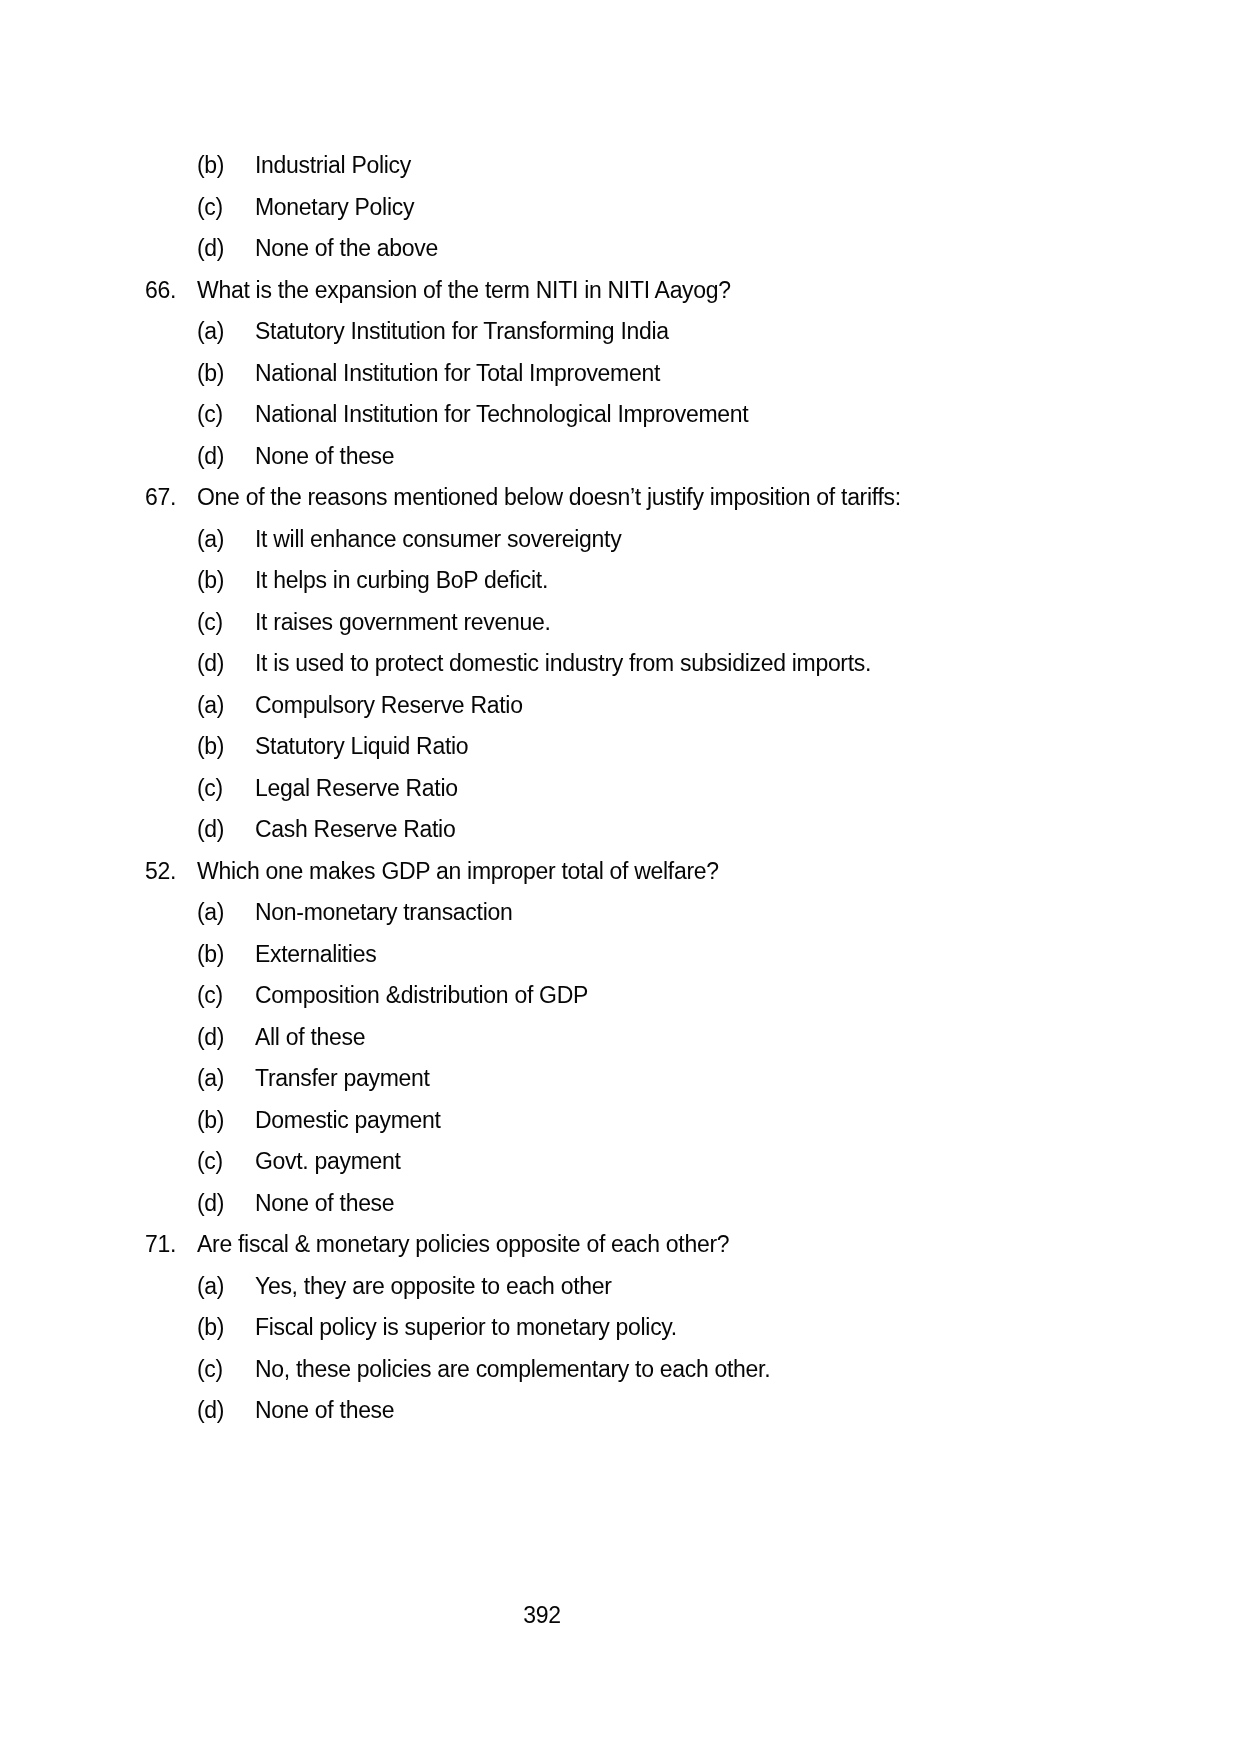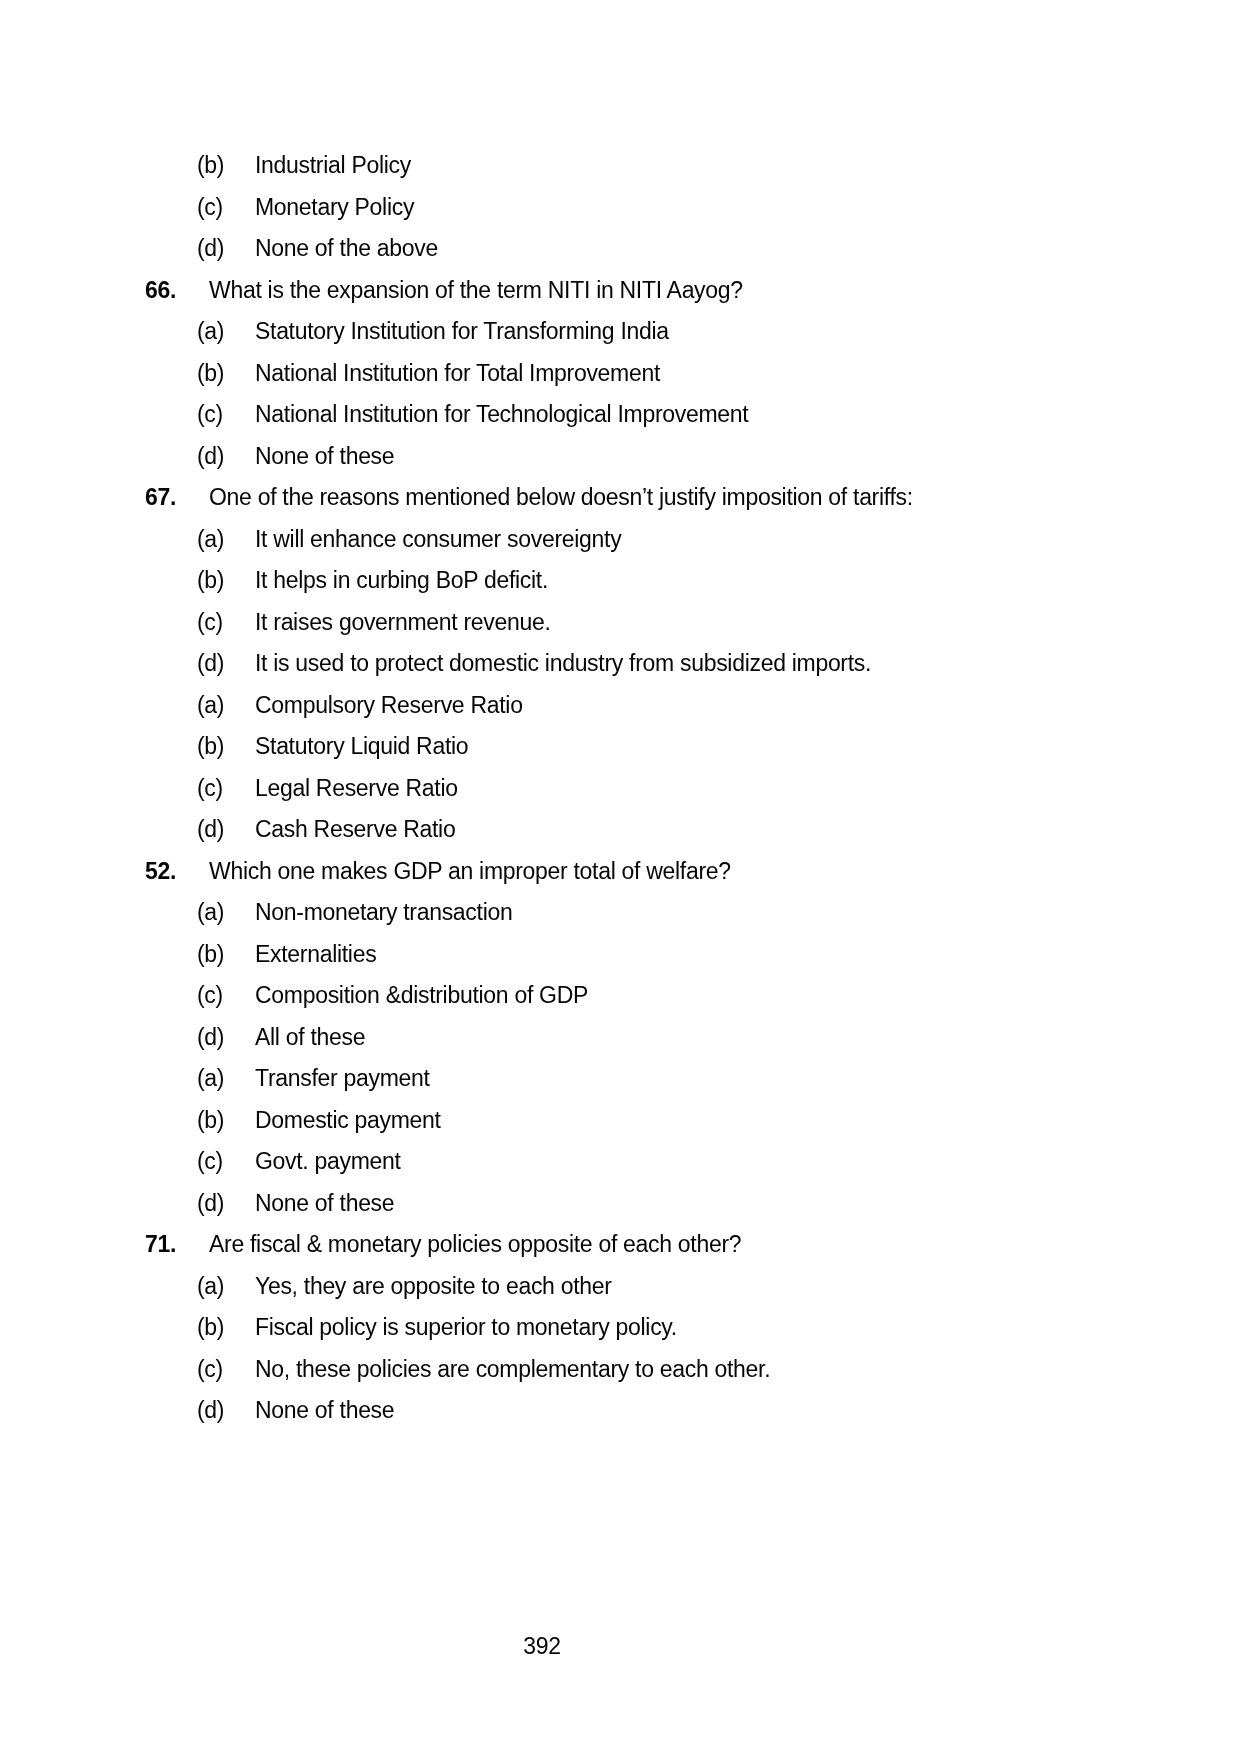--- a/index.html
+++ b/index.html
@@ -27,25 +27,23 @@
   
   .q-row {
     display: flex;
     margin-left: 145px;
     margin-bottom: 11.5px;
     width: 945px;
   }
   .q-num {
     flex: none;
     width: 52px;
-    font-weight: bold;
   }
   .q-text {
     flex: 1;
-    margin-left: 12px;
   }
   
   .opt-row {
     display: flex;
     margin-left: 197px;
     margin-bottom: 11.5px;
     width: 893px;
   }
   .opt-label {
     flex: none;
@@ -58,21 +56,20 @@
   .justify-line {
     text-align: justify;
     text-align-last: justify;
   }
   .footer {
     position: absolute;
     top: 1600px;
     left: 0;
     width: 1084px;
     text-align: center;
-    margin-top: 31px;
   }
 </style>
 </head>
 <body>
 
 <div class="content">
 
   <div class="opt-row">
     <span class="opt-label">(b)</span>
     <span class="opt-text">Industrial Policy</span>

